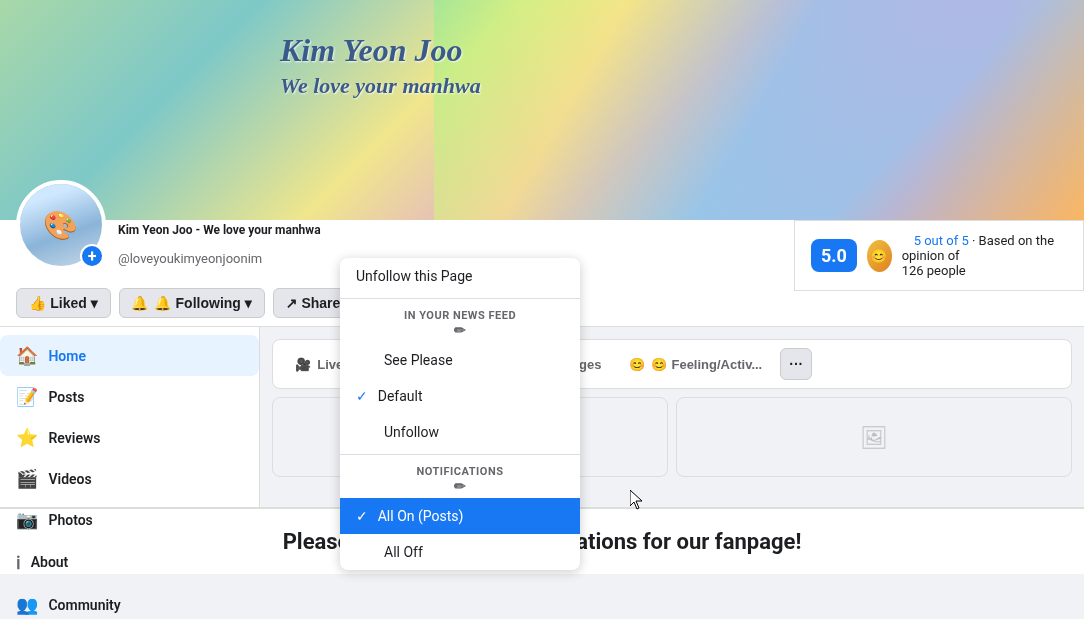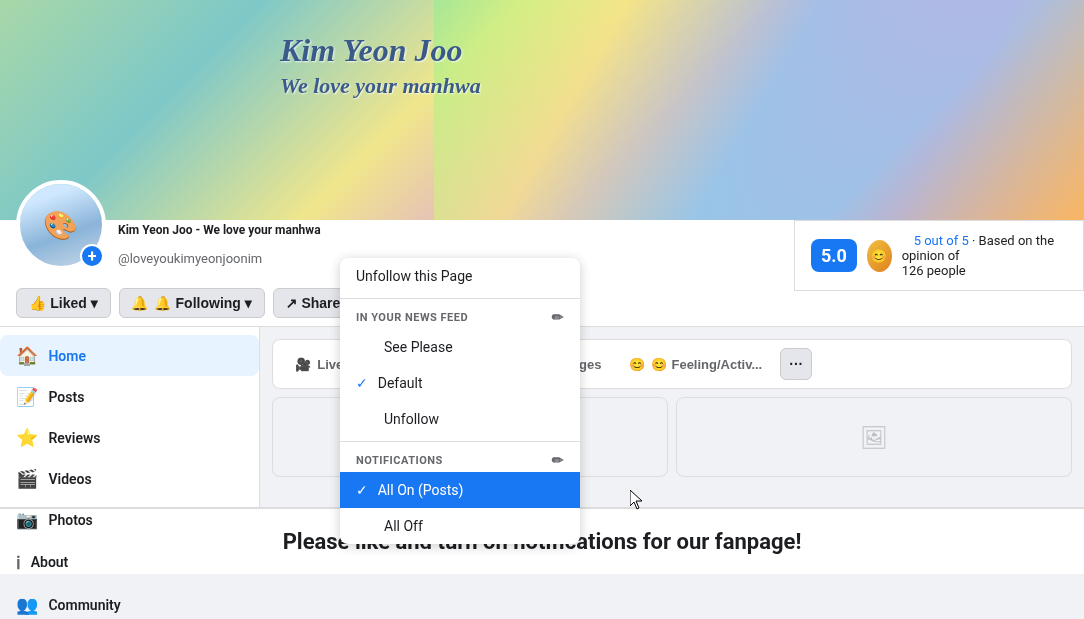--- a/index.html
+++ b/index.html
@@ -227,20 +227,21 @@
       margin: 4px 0;
     }
     .dropdown-section-header {
       display: flex; align-items: center; justify-content: space-between;
       padding: 6px 16px 4px;
       font-size: 11px;
       font-weight: 700;
       color: #65676b;
       text-transform: uppercase;
       letter-spacing: 0.5px;
+      flex-direction: column;
     }
     .dropdown-item.selected {
       background: #1877f2;
       color: white;
     }
     .dropdown-item.selected .check-icon { color: white; }
     .check-icon { font-size: 14px; color: #1877f2; }
     .edit-icon { font-size: 14px; color: #65676b; cursor: pointer; }
     .post-tool-btn {
       display: flex; align-items: center; gap: 6px;

